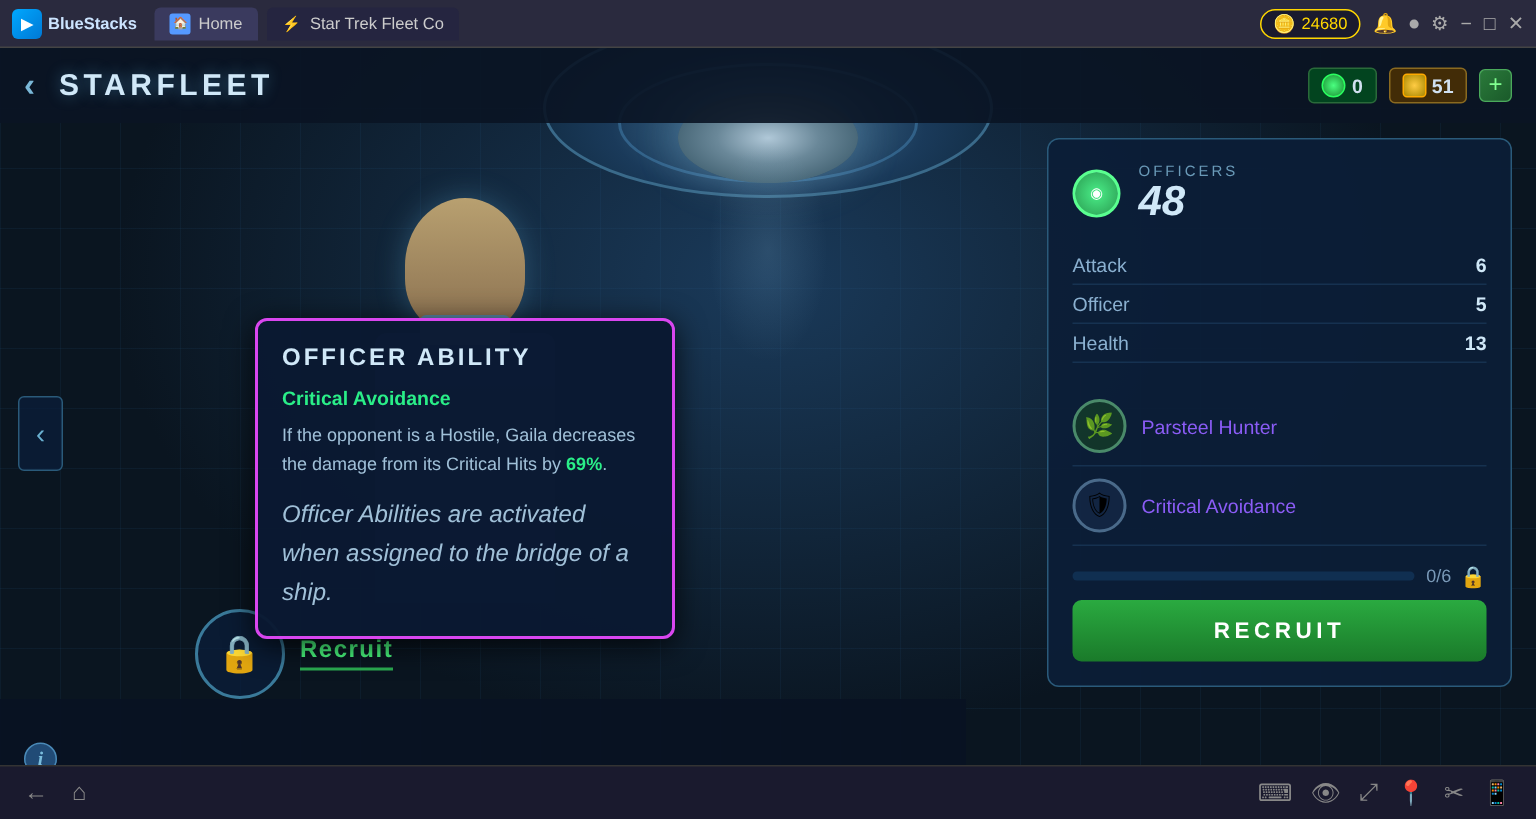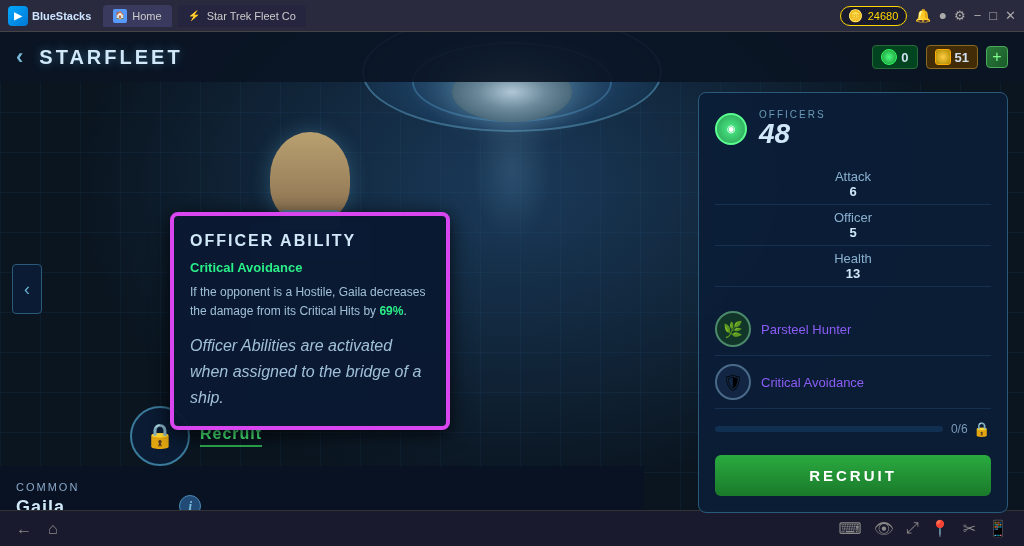--- a/index.html
+++ b/index.html
@@ -420,24 +420,22 @@
     }
 
     .stats-table {
       width: 100%;
       margin-bottom: 16px;
     }
 
     .stat-row {
       display: flex;
       justify-content: space-between;
-      align-items: center;
       padding: 5px 0;
       border-bottom: 1px solid rgba(40, 80, 120, 0.4);
-      flex-direction: column;
     }
 
     .stat-label {
       color: #8ab0d0;
       font-size: 13px;
     }
 
     .stat-value {
       color: #d0e8f8;
       font-size: 13px;
@@ -474,21 +472,21 @@
 
     .ability-name {
       color: #8b5cf6;
       font-size: 13px;
     }
 
     
     .progress-section {
       display: flex;
       align-items: center;
-      margin: 12px 0 18px;
+      margin: 12px 0 8px;
     }
 
     .progress-bar-container {
       flex: 1;
       height: 6px;
       background: rgba(20, 60, 100, 0.6);
       border-radius: 3px;
       margin-right: 8px;
     }
 
@@ -524,21 +522,21 @@
       text-align: center;
     }
 
     
     .ability-popup {
       position: absolute;
       left: 170px;
       top: 180px;
       width: 280px;
       background: rgba(10, 25, 50, 0.97);
-      border: 4px solid #d946ef;
+      border: 2px solid #d946ef;
       border-radius: 8px;
       padding: 16px;
       z-index: 20;
       box-shadow: 0 4px 20px rgba(0, 0, 0, 0.8);
     }
 
     .popup-title {
       color: #d0e8f8;
       font-size: 16px;
       font-weight: bold;
@@ -762,25 +760,20 @@
       </div>
       <span class="progress-text">0/6</span>
       <span class="progress-lock" style="margin-left:6px;">🔒</span>
     </div>
 
     
     <button class="recruit-btn-main">RECRUIT</button>
   </div>
 
   <div class="officer-info">
-    <div>
-      <div class="officer-rarity">COMMON</div>
-      <div class="officer-name">Gaila</div>
-      <div class="officer-org">STARFLEET ACADEMY</div>
-    </div>
     <div class="info-btn">i</div>
   </div>
 
 </div>
 
 <div class="bottom-bar">
   <div class="bottom-left">
     <span class="bottom-icon">←</span>
     <span class="bottom-icon">⌂</span>
   </div>

